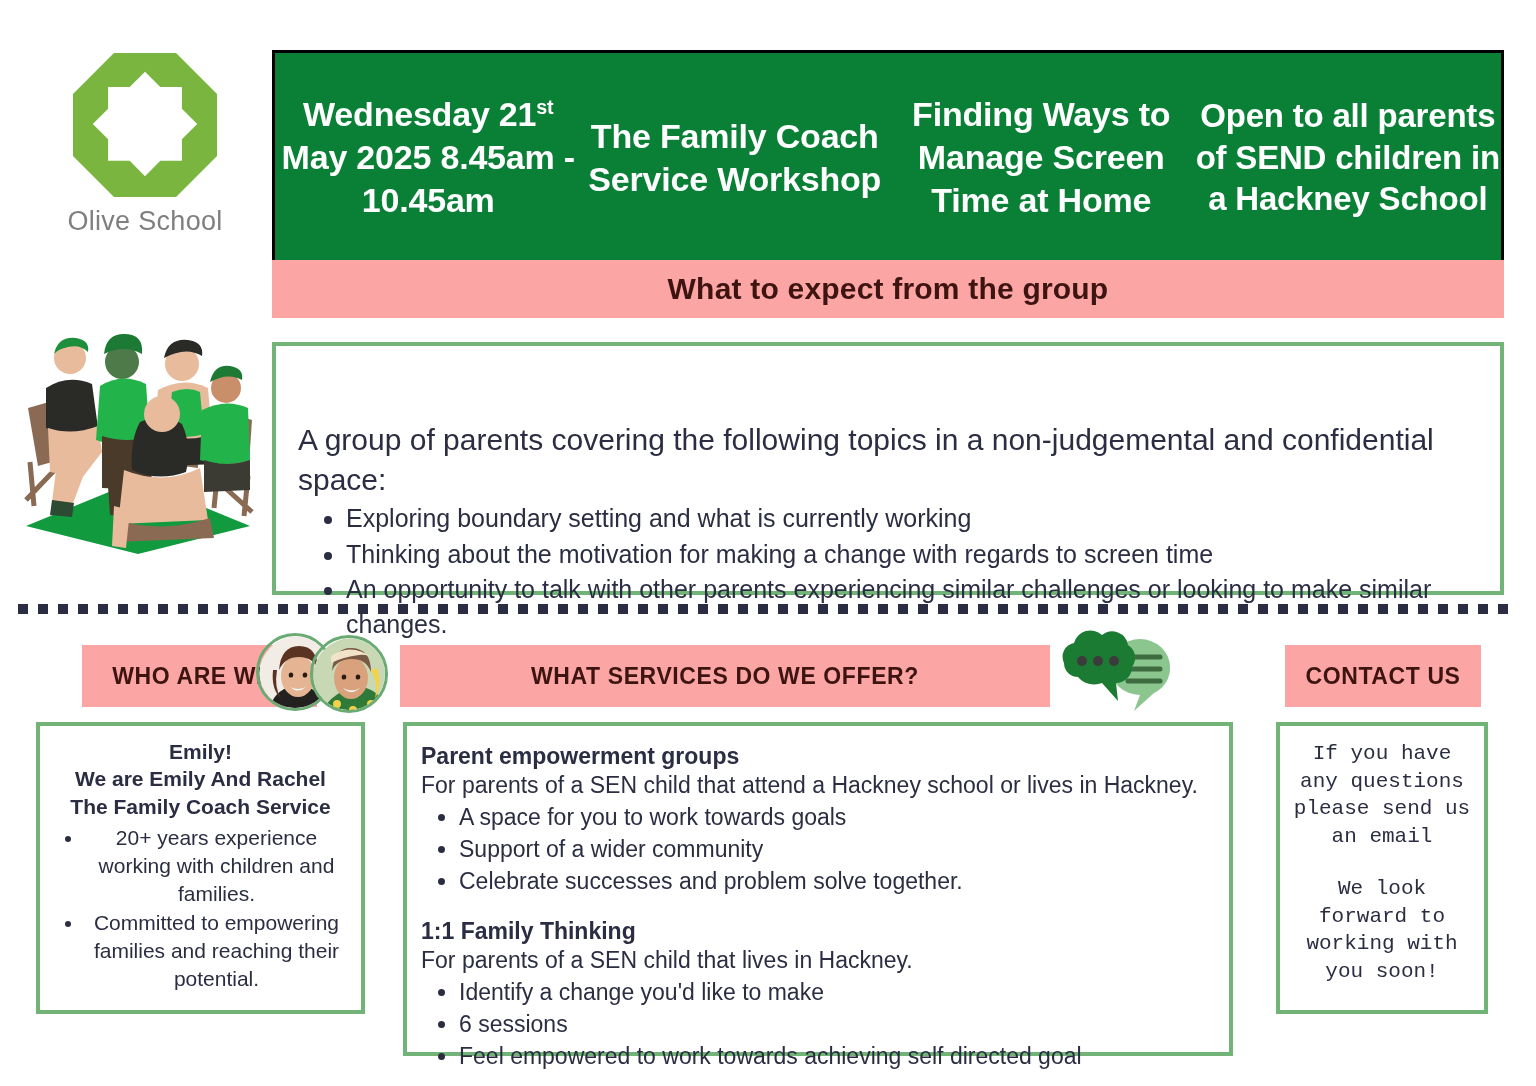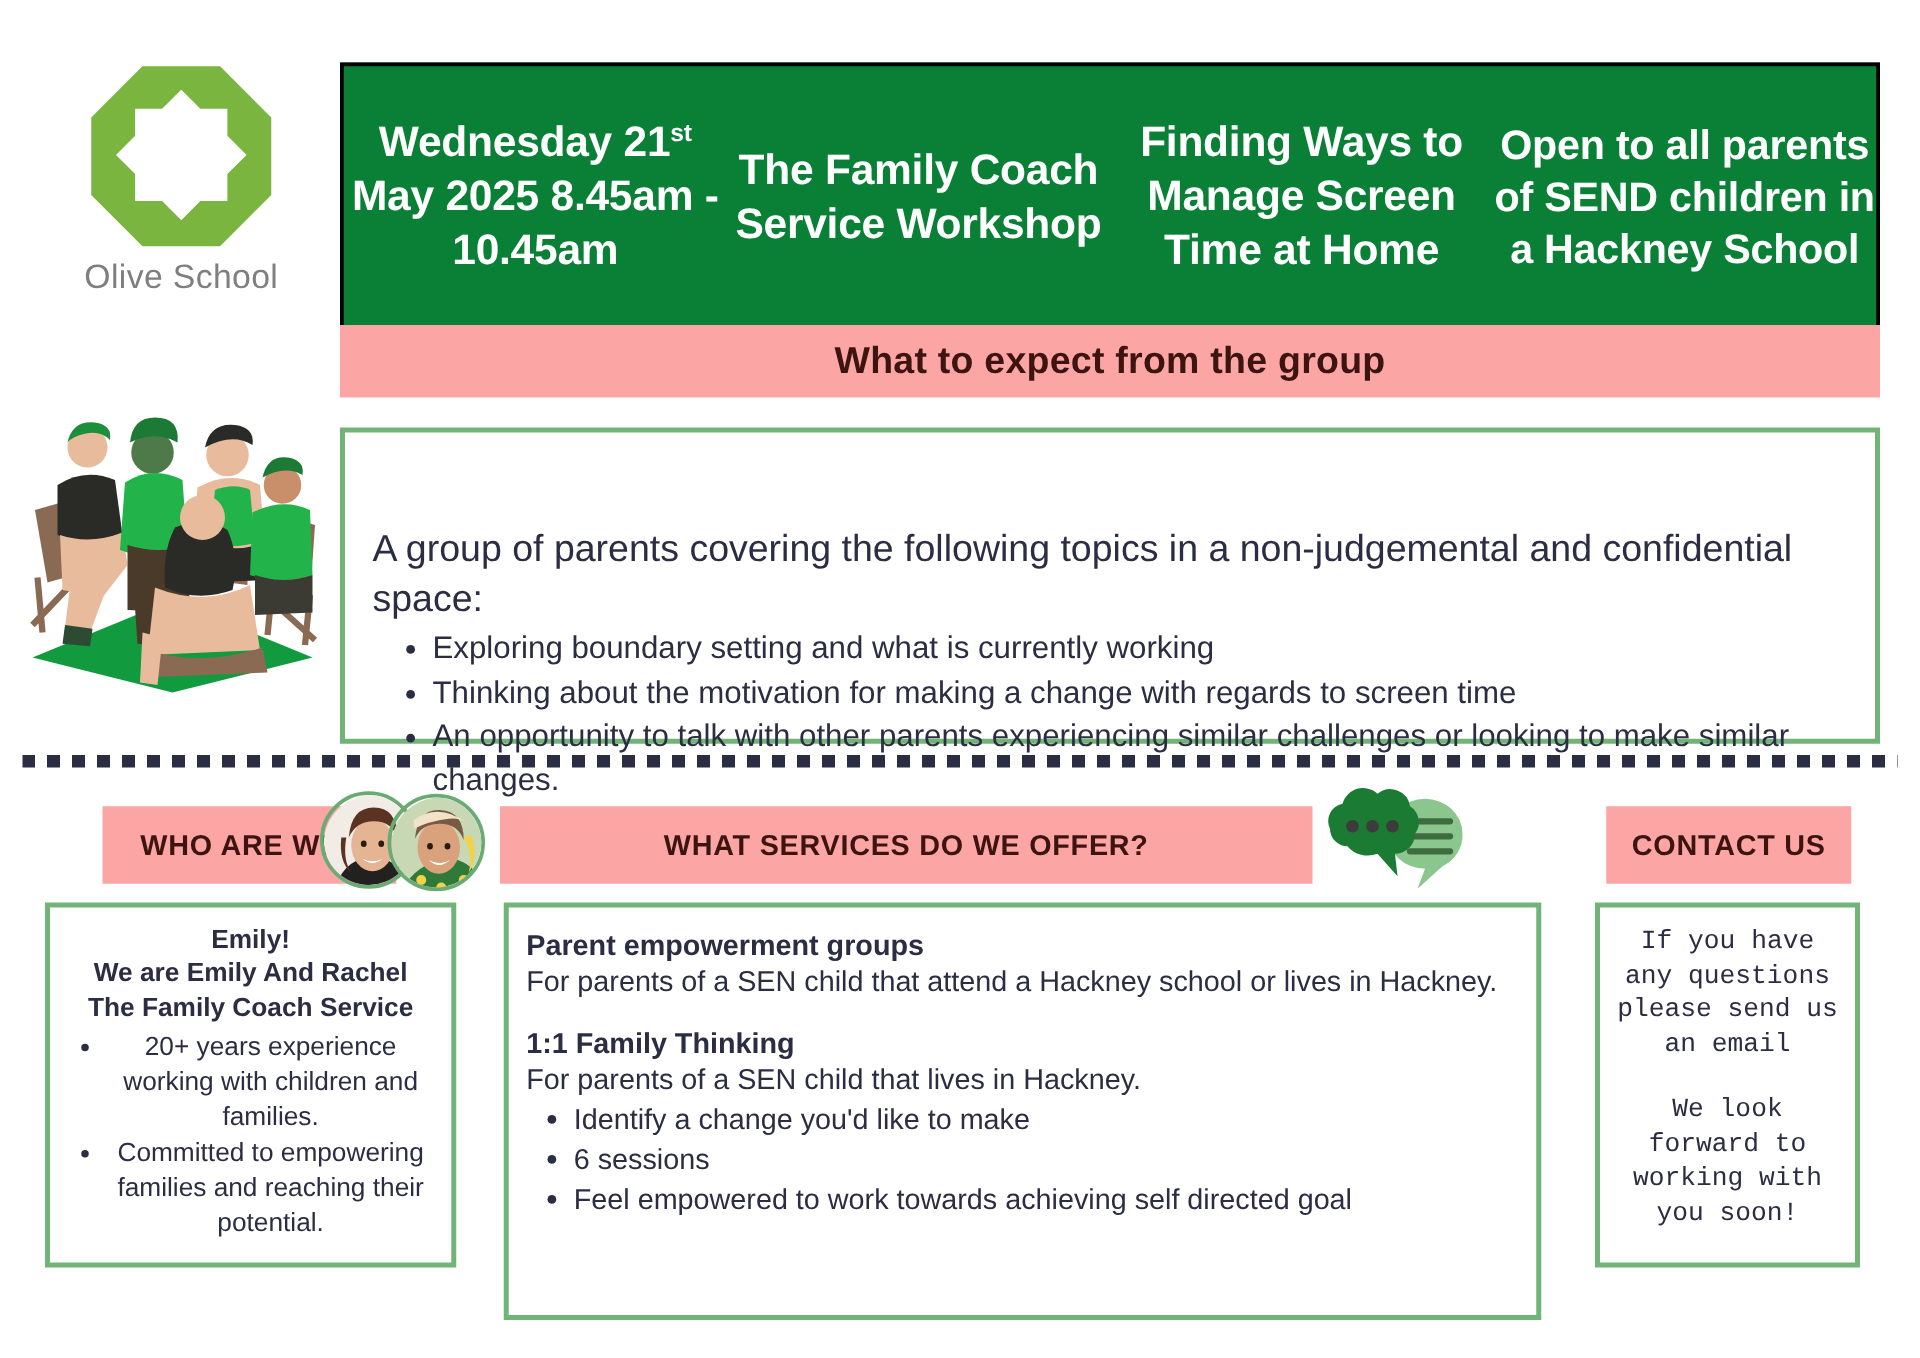--- a/index.html
+++ b/index.html
@@ -419,20 +419,25 @@
     <path d="M12,34 a14,14 0 0 1 10,-20 a17,17 0 0 1 28,-8 a16,16 0 0 1 26,10 a15,15 0 0 1 4,22 a16,16 0 0 1 -16,16 l2,18 l-16,-18 a20,18 0 0 1 -24,-6 a14,14 0 0 1 -14,-14Z" fill="#1b7b33"></path>
     <circle cx="30" cy="32" r="5" fill="#3c3c3c"></circle>
     <circle cx="46" cy="32" r="5" fill="#3c3c3c"></circle>
     <circle cx="62" cy="32" r="5" fill="#3c3c3c"></circle>
   </svg>
 </div>
 
 <div id="services-box" class="wbox">
   <div class="svc-title">Parent empowerment groups</div>
   <div class="svc-sub">For parents of a SEN child that attend a Hackney school or lives in Hackney.</div>
+  <ul>
+    <li>A space for you to work towards goals</li>
+    <li>Support of a wider community</li>
+    <li>Celebrate successes and problem solve together.</li>
+  </ul>
   <div class="gap"></div>
   <div class="svc-title">1:1 Family Thinking</div>
   <div class="svc-sub">For parents of a SEN child that lives in Hackney.</div>
   <ul>
     <li>Identify a change you'd like to make</li>
     <li>6 sessions</li>
     <li>Feel empowered to work towards achieving self directed goal</li>
   </ul>
 </div>
 

